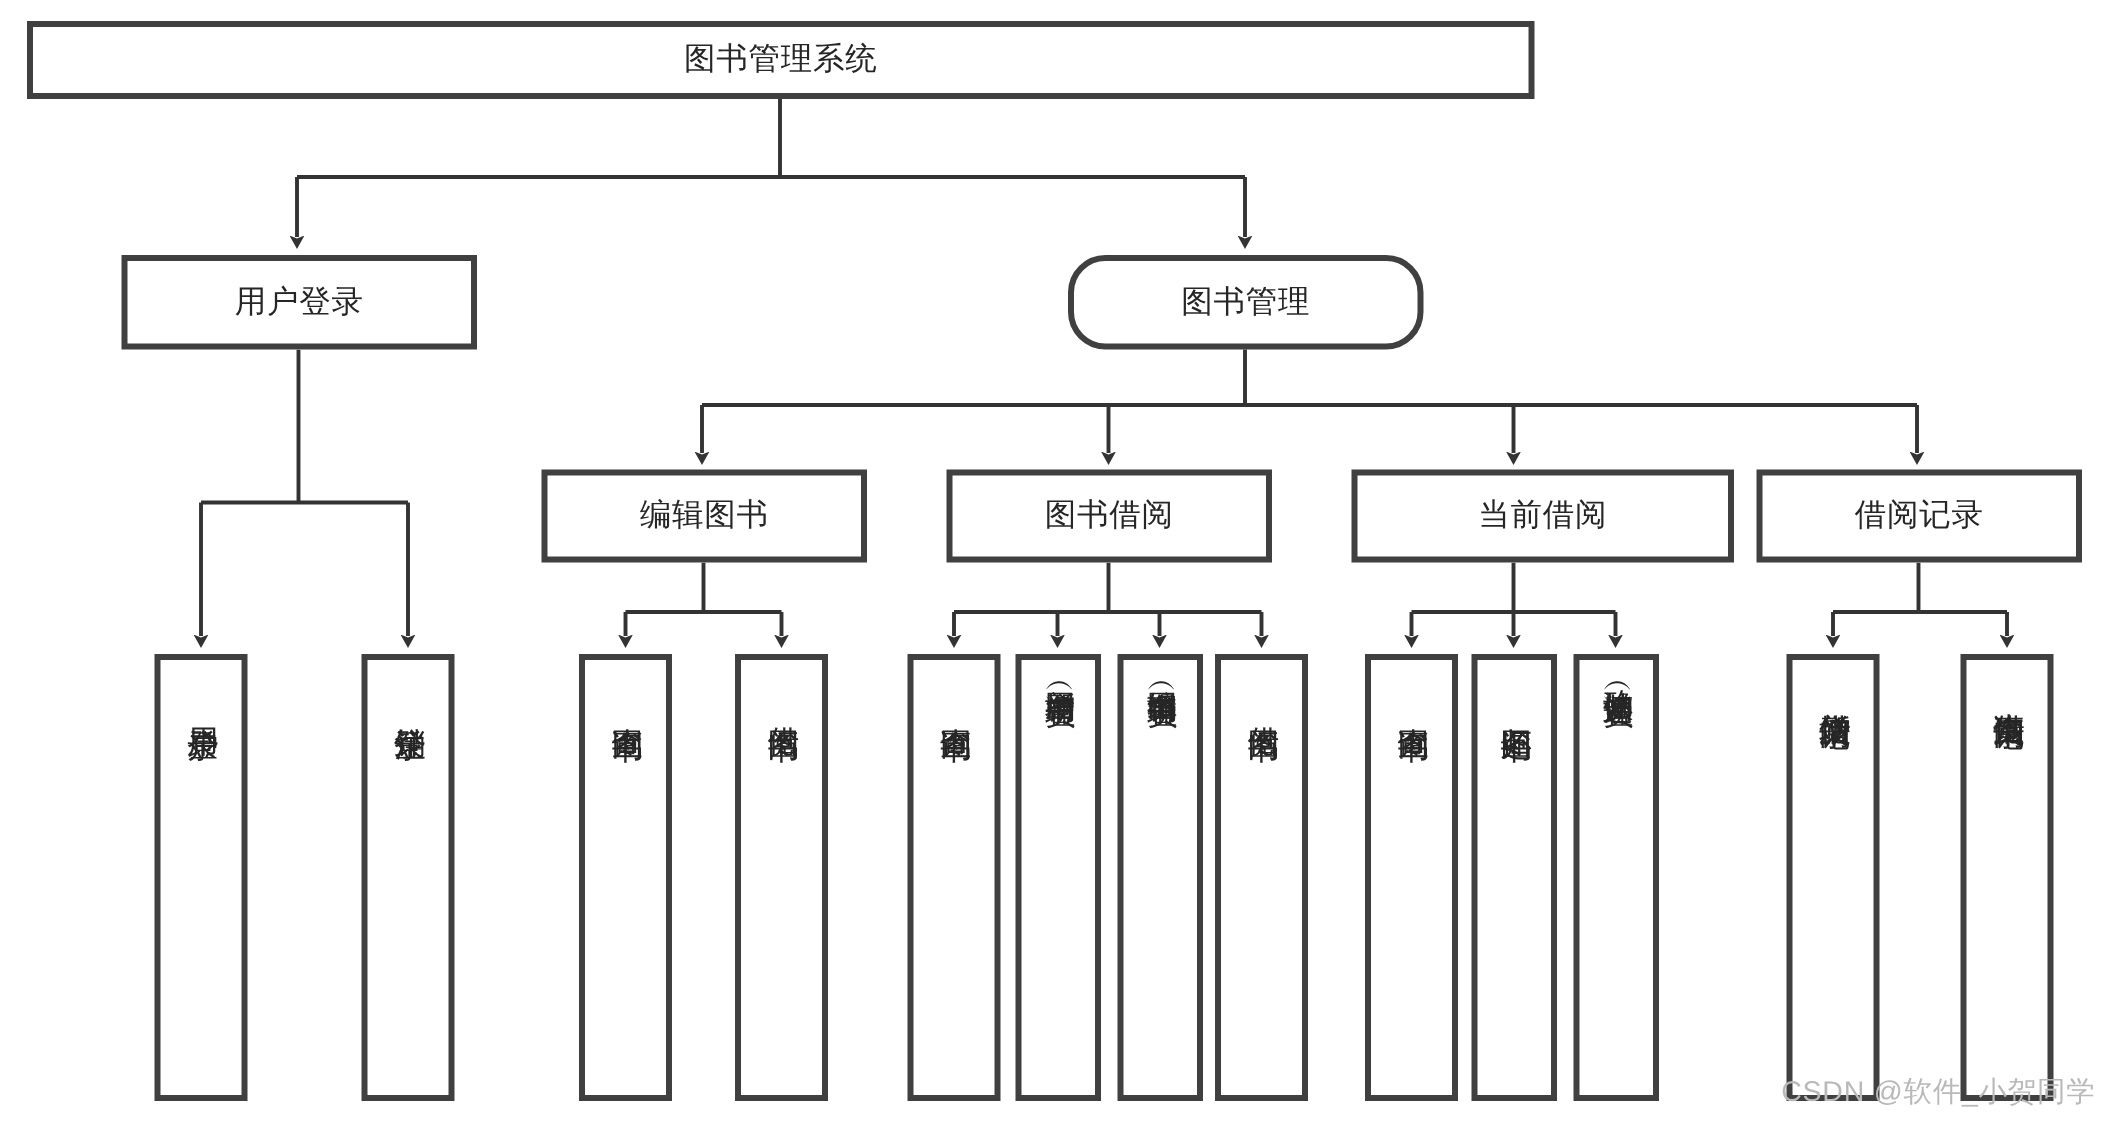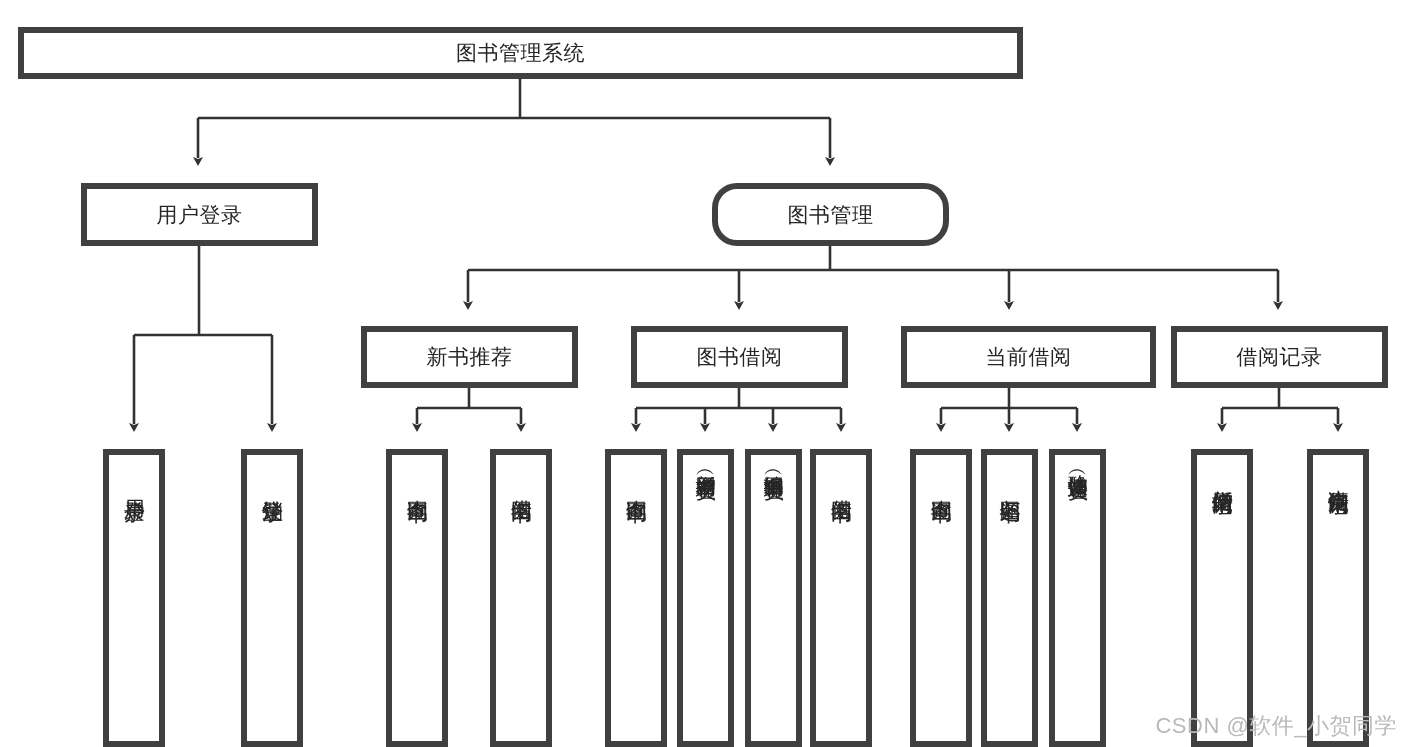--- a/index.html
+++ b/index.html
@@ -20,26 +20,25 @@
     left: 0;
     top: 0;
     width: 1405px;
     height: 747px;
     pointer-events: none;
   }
   .node {
     position: absolute;
     box-sizing: border-box;
     background: #ffffff;
-    border: 6px solid #404040;
+    border: 4px solid #404040;
     display: flex;
     align-items: center;
     justify-content: center;
     color: #262626;
-    margin-top: 13px;
   }
   .node-h {
     font-size: 21px;
     line-height: 1.2;
     letter-spacing: 0.5px;
     white-space: nowrap;
   }
   .node-v {
     align-items: flex-start;
     justify-content: center;
@@ -52,21 +51,21 @@
     line-height: 1.18;
     letter-spacing: 1px;
   }
   .node-v.tall .vtext {
     font-size: 20px;
   }
   #watermark {
     position: absolute;
     right: 8px;
     bottom: 6px;
-    font-size: 22px;
+    font-size: 19px;
     color: #b9b9b9;
     letter-spacing: 0.5px;
     white-space: nowrap;
   }
 </style>
 </head>
 <body>
 
 <div id="canvas">
 
@@ -125,21 +124,21 @@
   </div>
 
   <div class="node node-h" style="left:81px; top:170px; width:237px; height:63px;">
     <span>用户登录</span>
   </div>
   <div class="node node-h" style="left:712px; top:170px; width:237px; height:63px;border-radius:25px;">
     <span>图书管理</span>
   </div>
 
   <div class="node node-h" style="left:361px; top:313px; width:217px; height:62px;">
-    <span>新书推荐</span>
+    <span>编辑图书</span>
   </div>
   <div class="node node-h" style="left:631px; top:313px; width:217px; height:62px;">
     <span>图书借阅</span>
   </div>
   <div class="node node-h" style="left:901px; top:313px; width:255px; height:62px;">
     <span>当前借阅</span>
   </div>
   <div class="node node-h" style="left:1171px; top:313px; width:217px; height:62px;text-align:center;">
     <span>借阅记录</span>
   </div>

